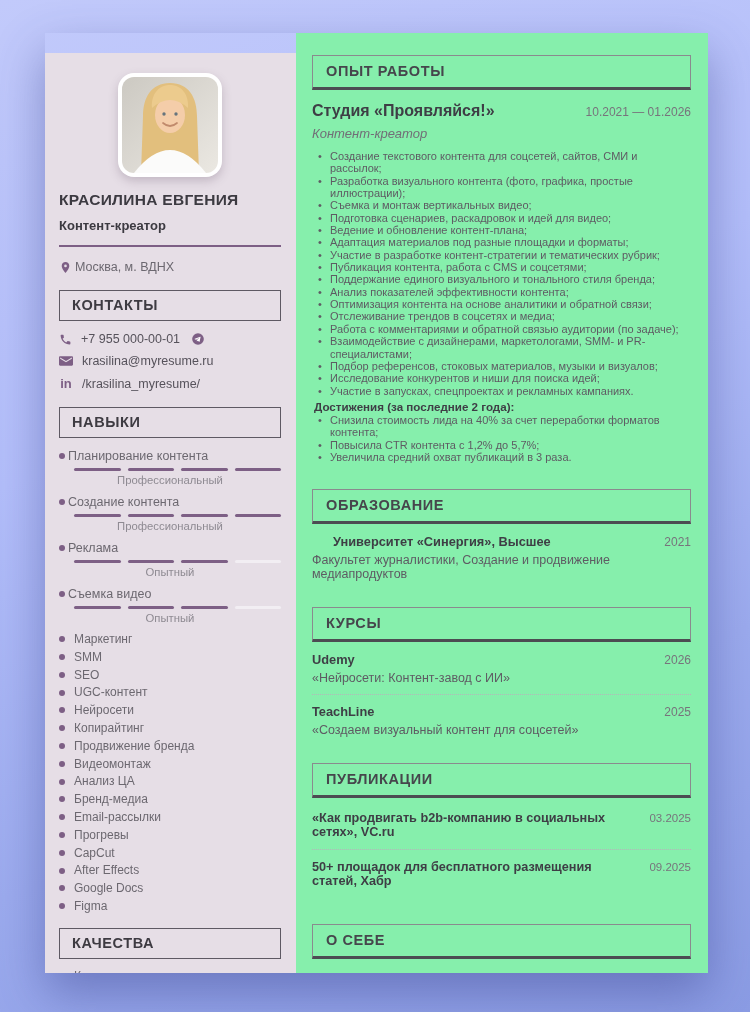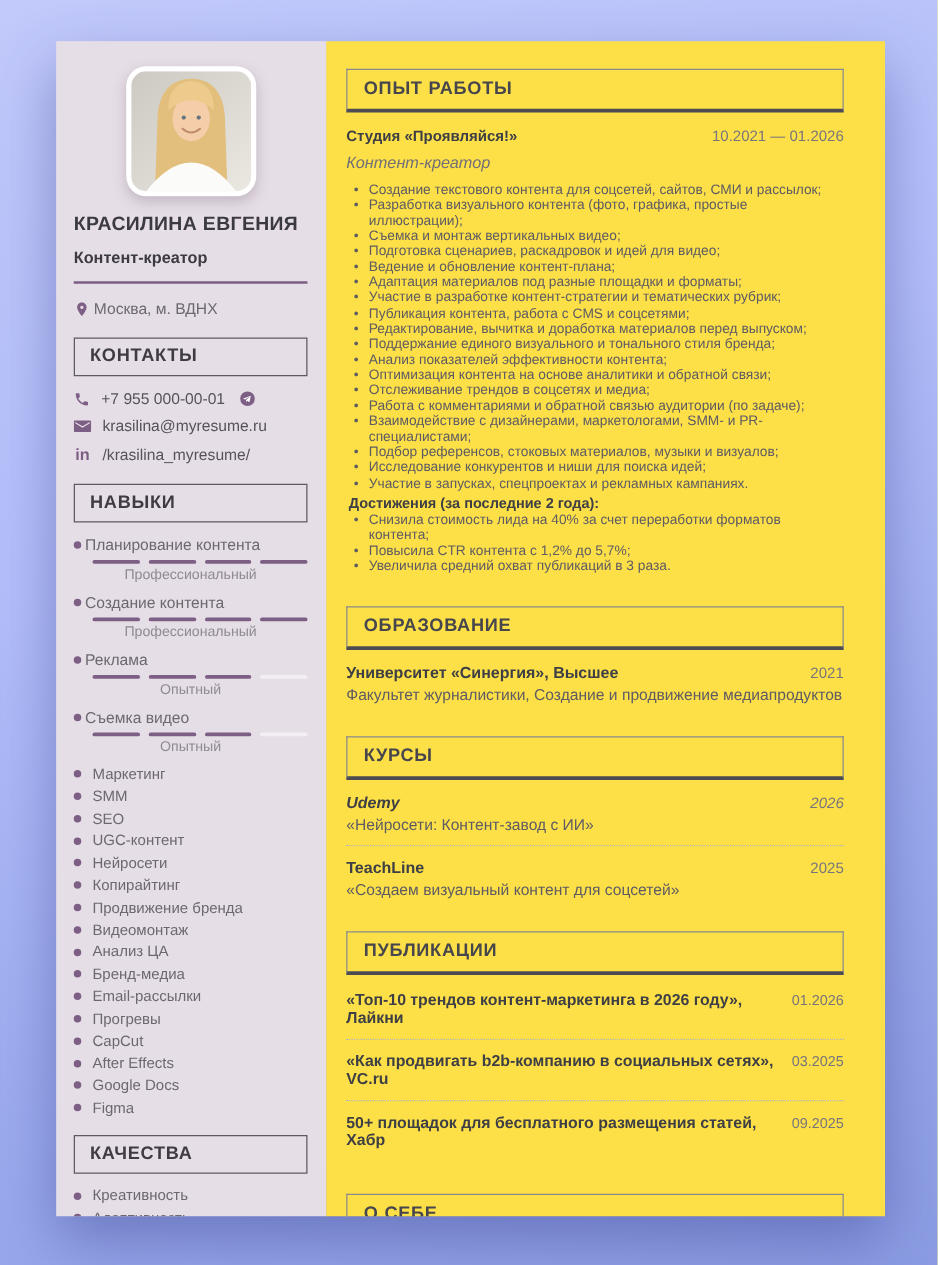--- a/index.html
+++ b/index.html
@@ -7,21 +7,21 @@
   body {
     font-family:"Liberation Sans", sans-serif;
     background:linear-gradient(160deg,#c2cafb 0%, #b3befa 38%, #9cabee 70%, #8b9ce4 100%);
     position:relative; overflow:hidden;
   }
   .resume-card {
     position:absolute; left:45px; top:33px; width:663px; height:940px;
     display:flex; box-shadow:0 20px 45px rgba(55,65,140,.45);
   }
   
-  .sidebar { width:216px; background:#e6dee6; padding:12px 15px 0 14px; overflow:hidden; }
+  .sidebar { width:251px; background:#e6dee6; padding:12px 15px 0 14px; overflow:hidden;margin-top:20px; }
   .photo-frame {
     width:104px; height:104px; margin:8px auto 14px; background:#ffffff;
     border-radius:16px; padding:4px; box-shadow:0 4px 10px rgba(90,70,95,.25);
   }
   .photo-frame svg { width:96px; height:96px; border-radius:12px; display:block; }
   .person-name { font-size:15.5px; font-weight:700; color:#3c3a41; letter-spacing:.3px; }
   .person-title { font-size:13px; font-weight:700; color:#3c3a41; margin-top:9px; }
   .accent-divider { height:2px; background:#7d5f85; margin:12px 0 13px; }
   .icon-row { display:flex; align-items:center; gap:3px; font-size:12.5px; color:#6c6870; }
   .location-row { margin-bottom:4px; }
@@ -34,28 +34,28 @@
   .tg-badge { display:inline-flex; margin-left:2px; }
   .in-glyph { font-weight:800; font-size:13px; color:#7d5f85; width:14px; text-align:center; font-style:normal; }
   .dot { width:6px; height:6px; border-radius:50%; background:#7d5f85; flex:0 0 6px; }
   .skill-block { margin-bottom:9px; }
   .skill-bar { display:flex; gap:7px; margin:5px 0 3px 15px; }
   .skill-bar .seg { flex:1; height:3px; border-radius:2px; background:#f2eef3; }
   .skill-bar .seg.fill { background:#7d5f85; }
   .skill-level { text-align:center; font-size:11.3px; color:#8e8a92; line-height:12px; }
   .plain-item { display:flex; align-items:center; gap:9px; margin:0 0 5.4px; font-size:12px; color:#6c6870; line-height:12.4px; }
   
-  .main { flex:1; background:#fde047; padding:22px 33px 0 16px; overflow:hidden; }
+  .main { flex:1; background:#86efac; padding:22px 17px 0 16px; overflow:hidden; }
   .sec-box {
     border:1px solid #8a8a8e; border-bottom:3px solid #4c4c52;
     padding:7px 13px 8px; font-size:14.5px; font-weight:700; color:#46464c; letter-spacing:.6px;
   }
   .sec-gap { margin-top:26px; }
   .entry-head { display:flex; justify-content:space-between; align-items:baseline; margin-top:12px; }
-  .entry-title { font-size:12px; font-weight:700; color:#3e3e45; }
+  .entry-title { font-size:16px; font-weight:700; color:#3e3e45; }
   .entry-date { font-size:12px; color:#77747c; }
   .entry-role { font-style:italic; font-size:13px; color:#716e77; margin-top:6px; }
   .duties { list-style:none; margin:9px 0 0 6px; }
   .duties li { position:relative; padding-left:12px; font-size:11px; line-height:12.35px; color:#5e5b63; }
   .duties li::before { content:"•"; position:absolute; left:0; top:0; color:#5e5b63; }
   .ach-title { font-size:11.6px; font-weight:700; color:#3e3e45; margin:3px 0 1px 2px; }
   .edu-details { font-size:12.5px; color:#5e5b63; margin-top:4px; }
   .course-row + .course-row { border-top:1px dotted #b7b4ba; margin-top:9px; padding-top:9px; }
   .course-title { font-size:12.5px; color:#5e5b63; margin-top:4px; }
   .pub-row { display:flex; justify-content:space-between; align-items:baseline; gap:14px; padding:10px 0; }
@@ -298,21 +298,20 @@
       <ul class="duties" data-repeat="experience.duties">
 
       <li>Создание текстового контента для соцсетей, сайтов, СМИ и рассылок;</li>
           <li>Разработка визуального контента (фото, графика, простые иллюстрации);</li>
           <li>Съемка и монтаж вертикальных видео;</li>
           <li>Подготовка сценариев, раскадровок и идей для видео;</li>
           <li>Ведение и обновление контент-плана;</li>
           <li>Адаптация материалов под разные площадки и форматы;</li>
           <li>Участие в разработке контент-стратегии и тематических рубрик;</li>
           <li>Публикация контента, работа с CMS и соцсетями;</li>
-          <li>Редактирование, вычитка и доработка материалов перед выпуском;</li>
           <li>Поддержание единого визуального и тонального стиля бренда;</li>
           <li>Анализ показателей эффективности контента;</li>
           <li>Оптимизация контента на основе аналитики и обратной связи;</li>
           <li>Отслеживание трендов в соцсетях и медиа;</li>
           <li>Работа с комментариями и обратной связью аудитории (по задаче);</li>
           <li>Взаимодействие с дизайнерами, маркетологами, SMM- и PR-специалистами;</li>
           <li>Подбор референсов, стоковых материалов, музыки и визуалов;</li>
           <li>Исследование конкурентов и ниши для поиска идей;</li>
           <li>Участие в запусках, спецпроектах и рекламных кампаниях.</li>
         </ul>
@@ -320,57 +319,53 @@
       <ul class="duties" style="margin-top:0;" data-repeat="experience.achievements">
 
       <li>Снизила стоимость лида на 40% за счет переработки форматов контента;</li>
           <li>Повысила CTR контента с 1,2% до 5,7%;</li>
           <li>Увеличила средний охват публикаций в 3 раза.</li>
         </ul>
     </section>
 
     <section class="sec-gap">
       <div class="sec-box">ОБРАЗОВАНИЕ</div>
-      <div class="entry-head" style="margin-top:10px;">
+      <div class="entry-head" style="margin-top:10px;margin-left:21px;">
         <span class="entry-title" style="font-size:12.8px;">Университет «Синергия», Высшее</span>
         <span class="entry-date">2021</span>
       </div>
       <div class="edu-details">Факультет журналистики, Создание и продвижение медиапродуктов</div>
     </section>
 
     <section class="sec-gap">
       <div class="sec-box">КУРСЫ</div>
       <div data-repeat="courses.items" style="margin-top:10px;">
 
           <div class="course-row">
-            <div class="entry-head" style="margin-top:0;font-style:italic;">
+            <div class="entry-head" style="margin-top:0;">
               <span class="entry-title" style="font-size:12.8px;">Udemy</span>
               <span class="entry-date">2026</span>
             </div>
             <div class="course-title">«Нейросети: Контент-завод с ИИ»</div>
           </div>
 
           <div class="course-row">
             <div class="entry-head" style="margin-top:0;">
               <span class="entry-title" style="font-size:12.8px;">TeachLine</span>
               <span class="entry-date">2025</span>
             </div>
             <div class="course-title">«Создаем визуальный контент для соцсетей»</div>
           </div>
         </div>
     </section>
 
     <section class="sec-gap">
       <div class="sec-box">ПУБЛИКАЦИИ</div>
       <div data-repeat="publications.items" style="margin-top:3px;">
 
-          <div class="pub-row">
-            <span class="pub-title">«Топ-10 трендов контент-маркетинга в 2026 году», Лайкни</span>
-            <span class="pub-date">01.2026</span>
-          </div>
 
           <div class="pub-row">
             <span class="pub-title">«Как продвигать b2b-компанию в социальных сетях», VC.ru</span>
             <span class="pub-date">03.2025</span>
           </div>
 
           <div class="pub-row">
             <span class="pub-title">50+ площадок для бесплатного размещения статей, Хабр</span>
             <span class="pub-date">09.2025</span>
           </div>

